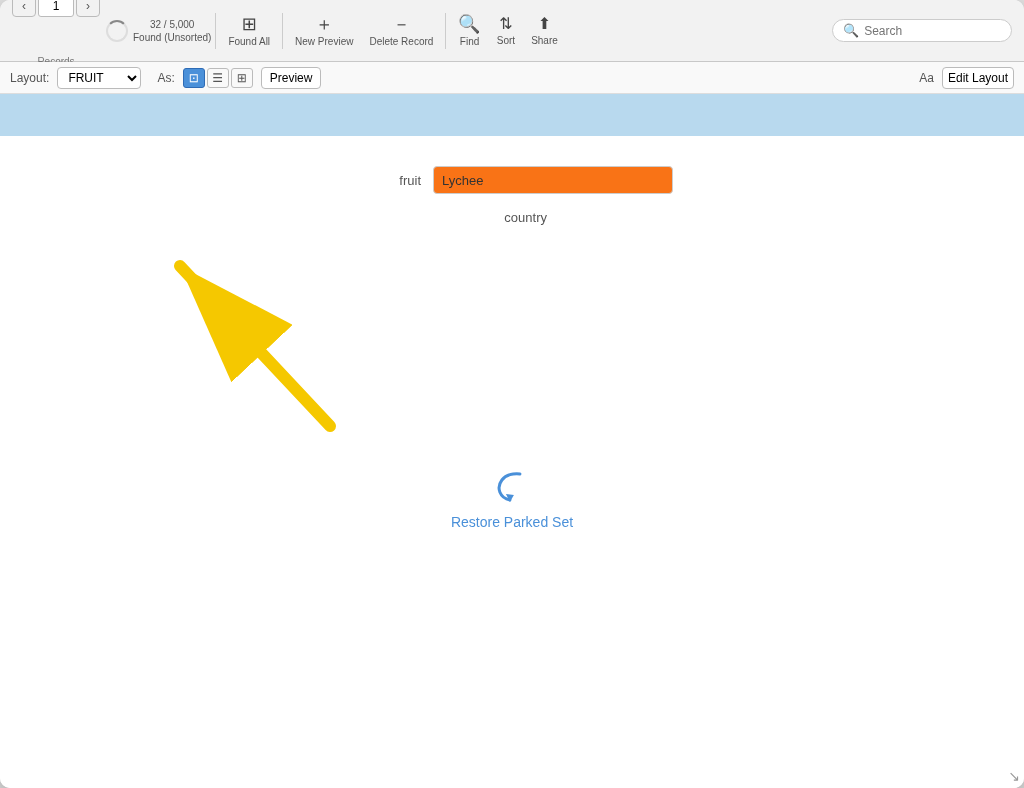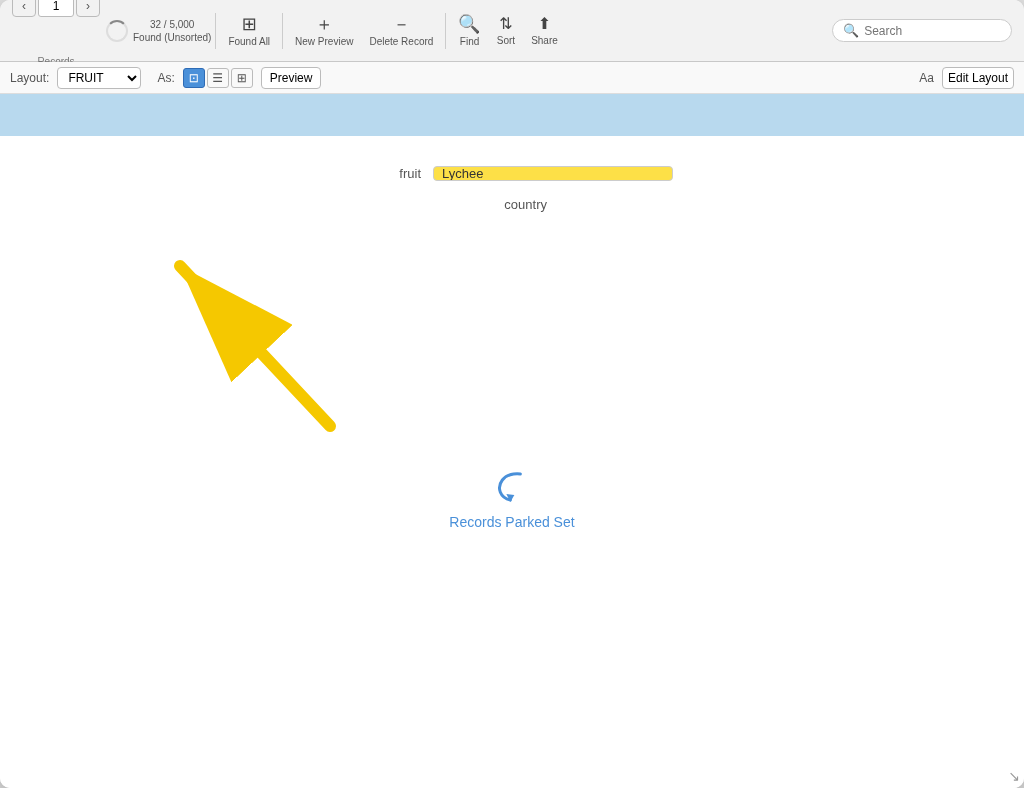--- a/index.html
+++ b/index.html
@@ -278,24 +278,24 @@
       gap: 12px;
     }
     .field-label {
       font-size: 13px;
       color: #555;
       text-align: right;
       width: 70px;
     }
     .field-input {
       width: 240px;
-      height: 15px;
+      height: 28px;
       border: 1px solid #ccc;
       border-radius: 4px;
-      background: #fde047;
+      background: #f97316;
       padding: 0 8px;
       font-size: 13px;
       color: #333;
     }
 
     
     .park-section {
       position: absolute;
       top: 210px;
       left: 50%;
@@ -454,21 +454,21 @@
       </div>
     </div>
 
 
     <div class="restore-section">
       <svg width="48" height="42" viewBox="0 0 48 42">
 
         <path d="M32 8 C32 8, 20 6, 14 14 C8 22, 12 32, 22 34" fill="none" stroke="#4a90d9" stroke-width="3" stroke-linecap="round"></path>
         <polygon points="18,28 22,36 26,29" fill="#4a90d9"></polygon>
       </svg>
-      <span class="restore-label">Records Parked Set</span>
+      <span class="restore-label">Restore Parked Set</span>
     </div>
 
     <div class="annotation-arrow">
       <svg width="220" height="200" viewBox="0 0 220 200">
         <defs>
           <marker id="arrowhead" markerWidth="10" markerHeight="7" refX="10" refY="3.5" orient="auto">
             <polygon points="0 0, 10 3.5, 0 7" fill="#f5c800"></polygon>
           </marker>
         </defs>
 

